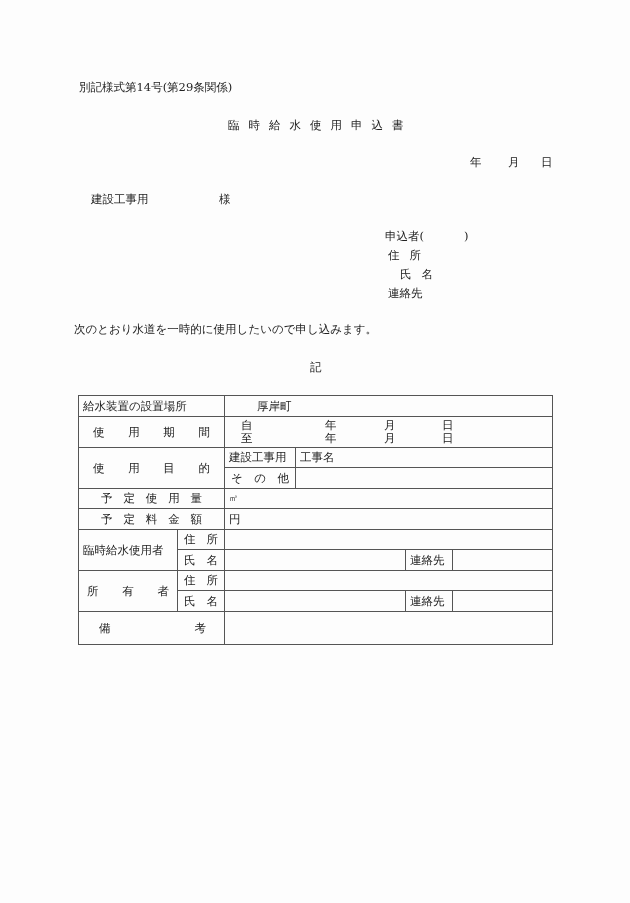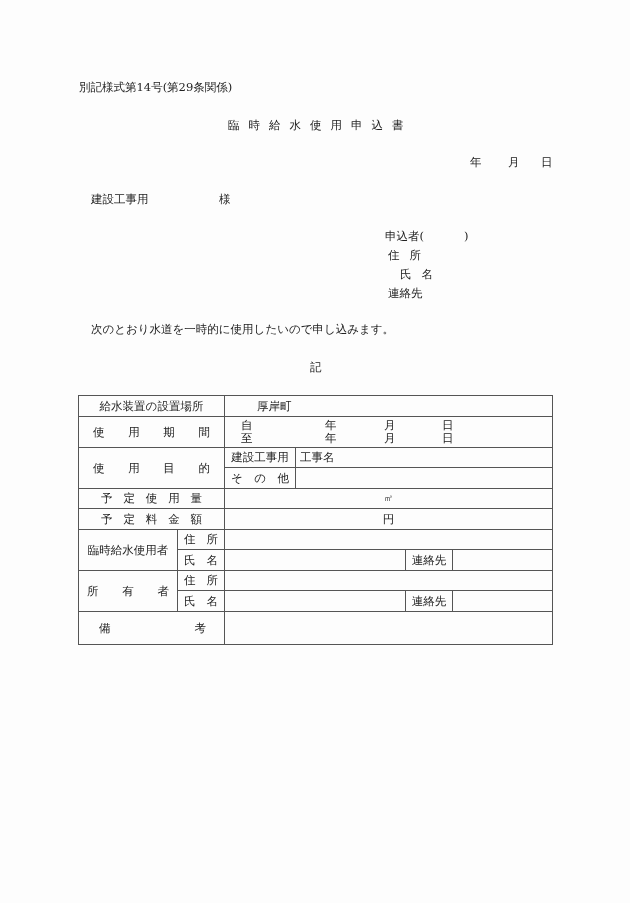--- a/index.html
+++ b/index.html
@@ -2,21 +2,21 @@
 <html><head>
 <meta charset="utf-8">
 <style>
   html, body { margin:0; padding:0; }
   body { width:630px; height:903px; background:#fdfdfd; position:relative; overflow:hidden;
          font-family:"DejaVu Serif","Liberation Serif",serif; color:#222; font-size:11.5px; }
   .abs { position:absolute; white-space:nowrap; line-height:1; }
   table.form { position:absolute; left:78px; top:395px; width:474px; border-collapse:collapse; table-layout:fixed; }
   table.form td { border:1px solid #555; padding:0 4px; font-size:11.5px; line-height:1.1; vertical-align:middle; }
   .jc { display:flex; justify-content:space-between; }
-  .cen { text-align:center; }
+  .cen { text-align:left; }
 </style>
 </head>
 <body>
 
 <div class="abs" style="left:79px;top:82px;">別記様式第14号(第29条関係)</div>
 
 <div class="abs" style="left:228px;top:120px;display:flex;gap:0;">
   <span style="width:20.5px">臨</span>
     <span style="width:20.5px">時</span>
     <span style="width:20.5px">給</span>
@@ -34,21 +34,21 @@
 
 <div class="abs" style="left:91px;top:194px;">建設工事用</div>
 <div class="abs" style="left:219px;top:194px;">様</div>
 
 <div class="abs" style="left:385px;top:231px;text-align:center;">申込者(</div>
 <div class="abs" style="left:464px;top:231px;">)</div>
 <div class="abs" style="left:388px;top:250px;font-family:Liberation Mono, monospace;"><span>住</span><span style="display:inline-block;width:10px"></span><span>所</span></div>
 <div class="abs" style="left:400px;top:269px;"><span>氏</span><span style="display:inline-block;width:10px"></span><span>名</span></div>
 <div class="abs" style="left:388px;top:288px;">連絡先</div>
 
-<div class="abs" style="left:91px;top:324px;">次のとおり水道を一時的に使用したいので申し込みます。</div>
+<div class="abs" style="left:74px;top:324px;">次のとおり水道を一時的に使用したいので申し込みます。</div>
 <div class="abs" style="left:310px;top:362px;">記</div>
 
 <table class="form">
   <colgroup>
     <col style="width:99px">
       <col style="width:47px">
       <col style="width:71px">
       <col style="width:110px">
       <col style="width:47px">
       <col style="width:100px">

